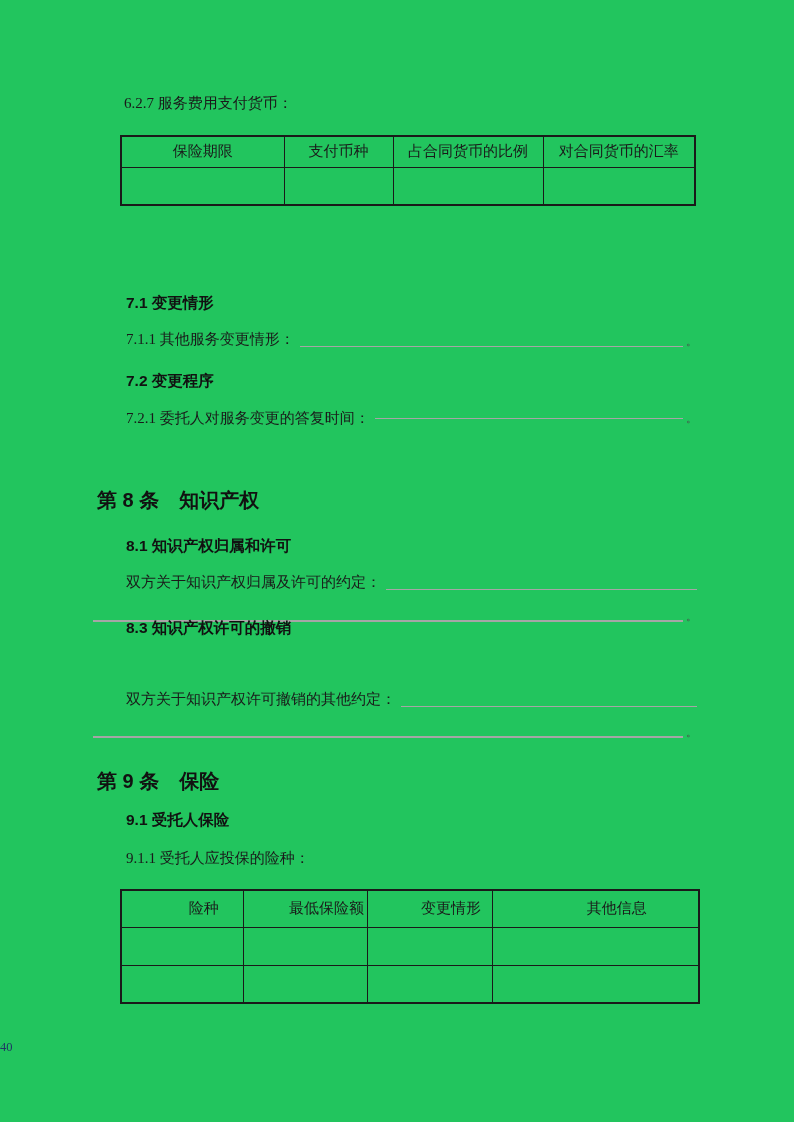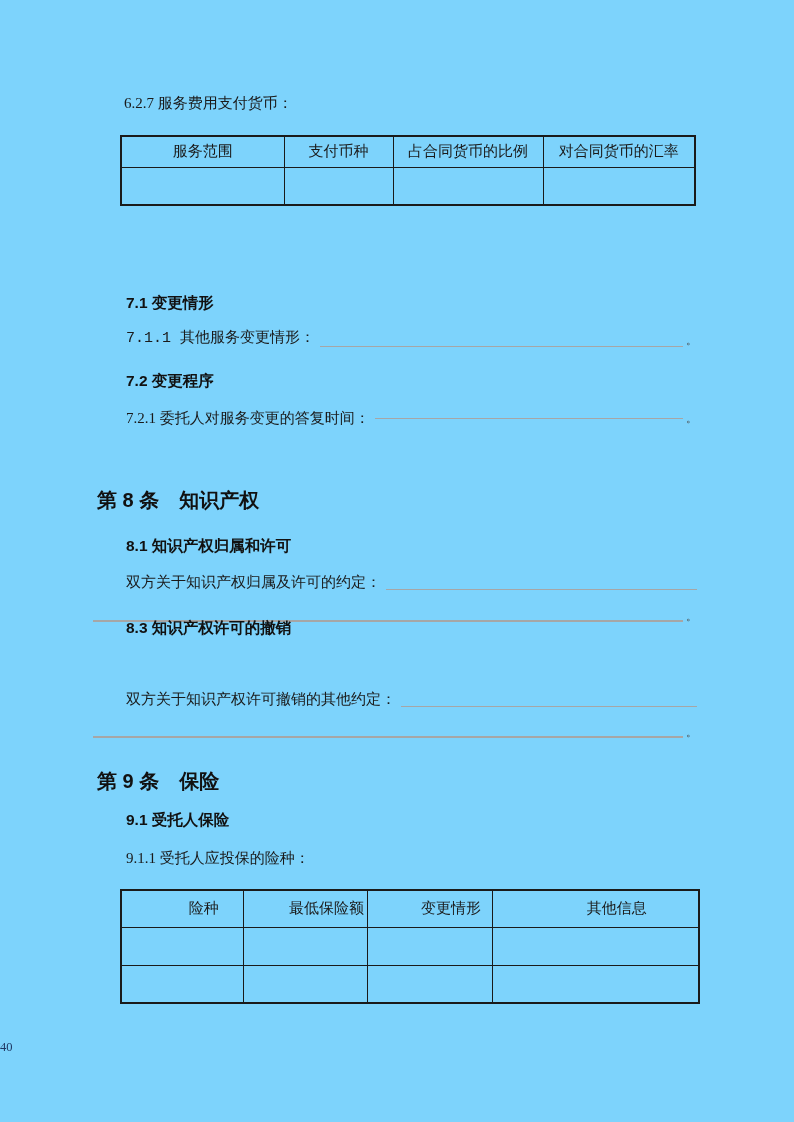--- a/index.html
+++ b/index.html
@@ -1,21 +1,21 @@
 <!DOCTYPE html>
 <html><head>
 <meta charset="utf-8">
 <style>
   * { margin: 0; padding: 0; box-sizing: border-box; }
   html, body { background: #ffffff; }
   .page {
     position: relative;
     width: 794px;
     height: 1122px;
-    background: #7dd3fc;
+    background: #22c55e;
     font-family: "Liberation Serif", serif;
     color: #1a1a1a;
     overflow: hidden;
     margin: 0 auto;
   }
   .abs { position: absolute; }
 
   
   .body-line { font-size: 15px; line-height: 16px; white-space: pre; }
   .h1 {
@@ -74,21 +74,21 @@
   }
 
   
   #b627   { top: 95px;  left: 124px; }
   #t1     { top: 135px; left: 120px; width: 574px; }
   #t1 th  { height: 31px; }
   #t1 td  { height: 38px; }
 
   #h7     { top: 251px; left: 97px; }
   #h71    { top: 295px; left: 126px; }
-  #p711   { top: 331px; left: 126px; width: 571px; font-family: Liberation Mono, monospace; }
+  #p711   { top: 331px; left: 126px; width: 571px; }
   #h72    { top: 373px; left: 126px; }
   #p721   { top: 410px; left: 126px; width: 571px; align-items: center; }
 
   #h8     { top: 490px; left: 97px; }
   #h81    { top: 538px; left: 126px; }
   #p81    { top: 574px; left: 126px; width: 571px; }
   #p81b   { top: 611px; left: 93px;  width: 604px; }
   #h83    { top: 620px; left: 126px; }
   #p83    { top: 691px; left: 126px; width: 571px; }
   #p83b   { top: 727px; left: 93px;  width: 604px; }
@@ -118,21 +118,21 @@
 
   <table id="t1" class="abs tbl">
     <colgroup>
       <col style="width:163px">
         <col style="width:109px">
         <col style="width:150px">
         <col style="width:152px">
     </colgroup>
     <thead>
       <tr>
-        <th>服务范围</th>
+        <th>保险期限</th>
         <th>支付币种</th>
         <th>占合同货币的比例</th>
         <th>对合同货币的汇率</th>
       </tr>
     </thead>
     <tbody>
       <tr>
         <td></td>
         <td></td>
         <td></td>

